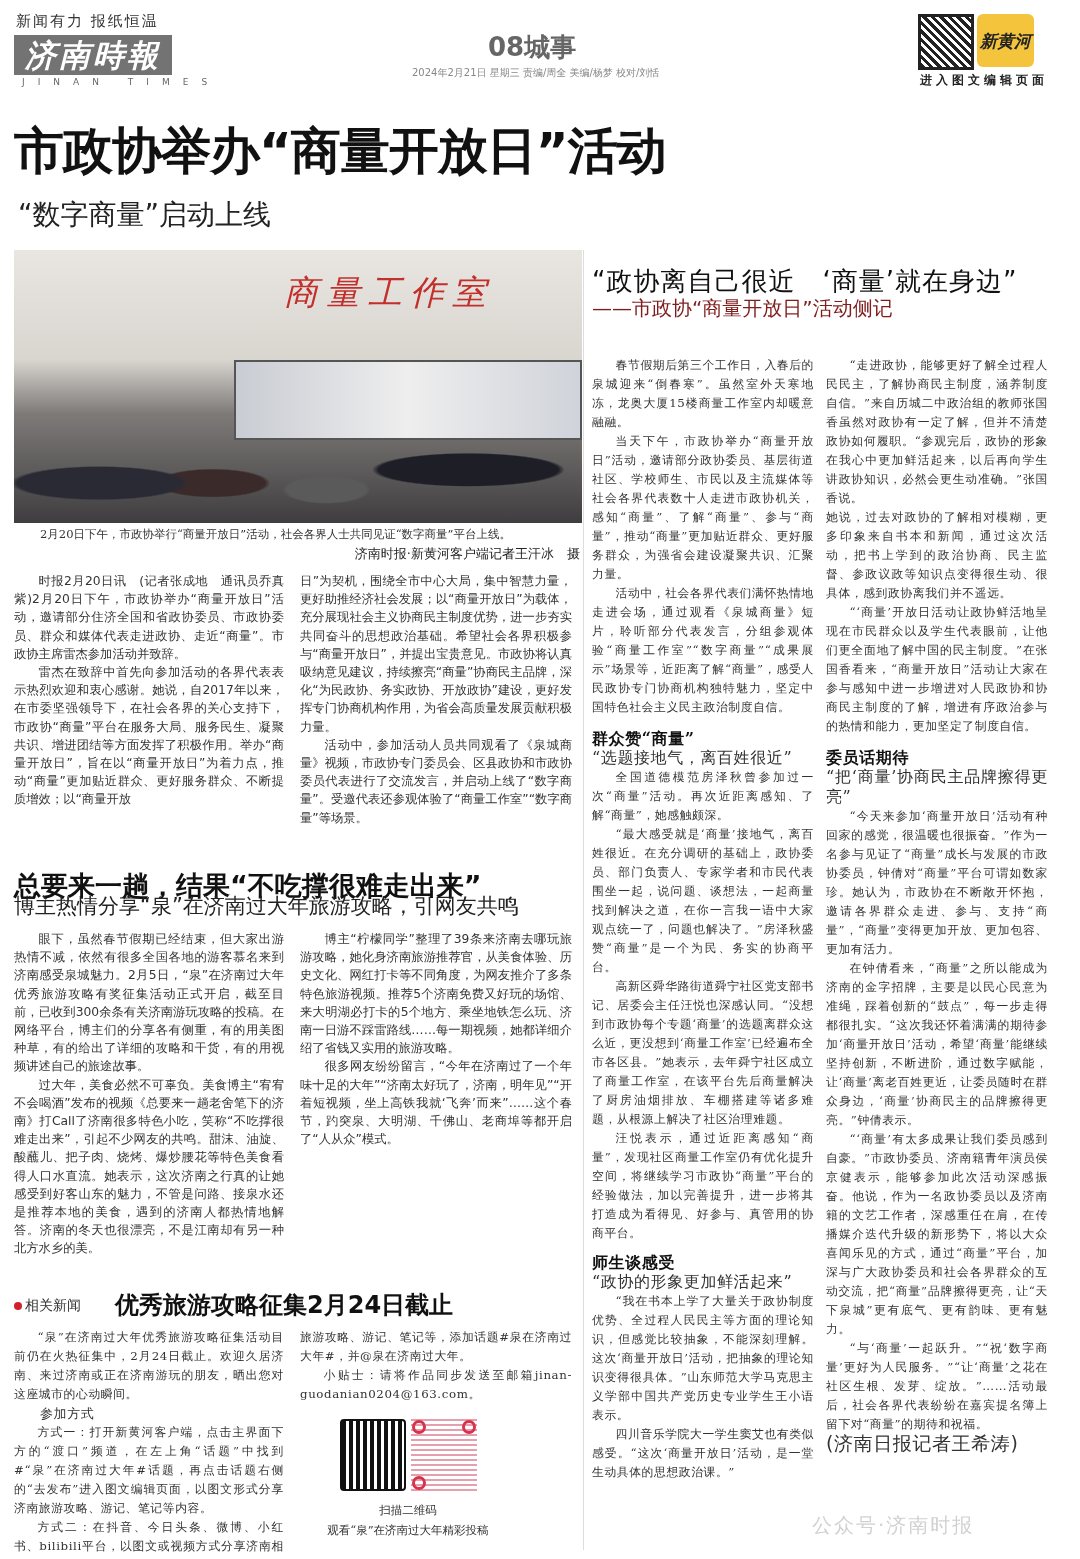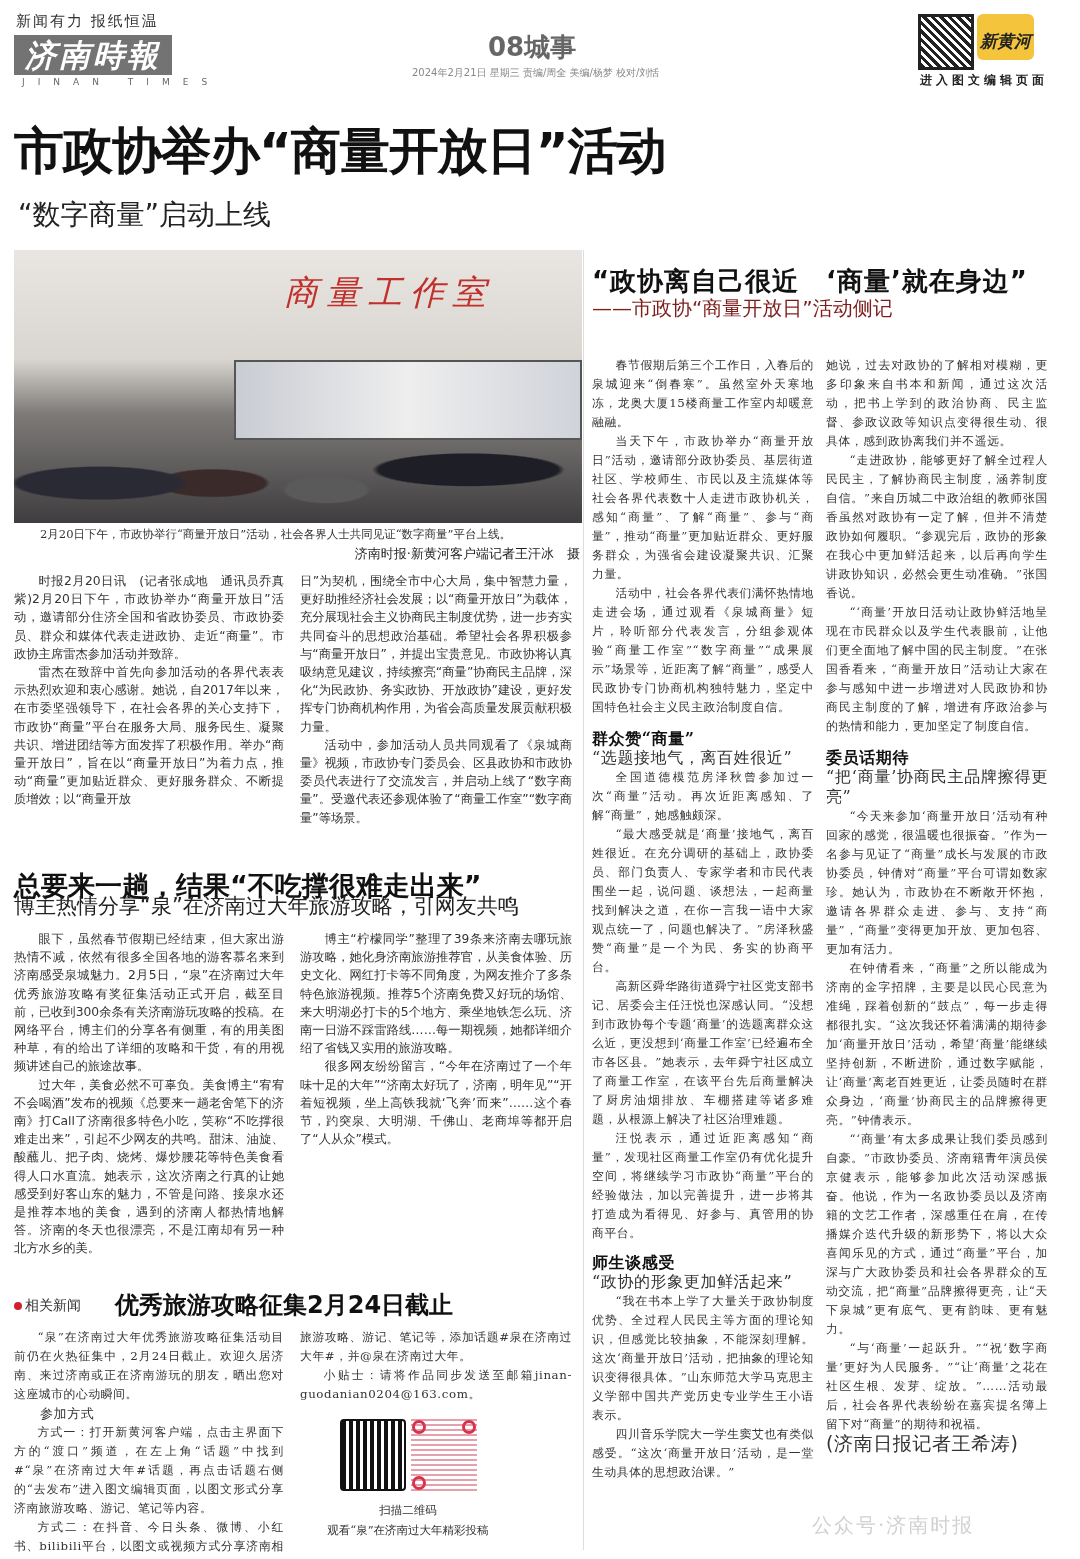--- a/index.html
+++ b/index.html
@@ -4,36 +4,36 @@
 <style>
 *{box-sizing:border-box;margin:0;padding:0}
 body{width:1080px;height:1559px;background:#fff;font-family:"DejaVu Sans","Liberation Sans",sans-serif;color:#222;position:relative;overflow:hidden}
 .abs{position:absolute}
 .slogan{left:16px;top:12px;font-size:15px;color:#333;letter-spacing:2px}
 .mast{left:14px;top:35px;width:158px;height:40px;background:#737373;color:#fff;font-family:"DejaVu Serif",serif;font-size:31px;font-style:italic;line-height:40px;text-align:center;letter-spacing:3px;font-weight:bold}
 .mast-en{left:22px;top:77px;font-size:9px;color:#666;letter-spacing:13px}
 .pageno{left:488px;top:30px;font-size:26px;font-weight:bold;color:#666}
 .dateline{left:412px;top:66px;font-size:10px;color:#888}
 .qr-top{left:918px;top:14px;width:56px;height:56px;background:repeating-linear-gradient(45deg,#222 0 3px,#fff 3px 6px);border:3px solid #222}
-.hh-logo{left:977px;top:14px;width:57px;height:46px;background:#f3c43c;border-radius:6px;color:#222;font-family:"DejaVu Serif",serif;font-size:17px;font-style:italic;text-align:center;line-height:54px;font-weight:bold}
+.hh-logo{left:977px;top:14px;width:57px;height:53px;background:#f3c43c;border-radius:6px;color:#222;font-family:"DejaVu Serif",serif;font-size:17px;font-style:italic;text-align:center;line-height:54px;font-weight:bold}
 .hh-slogan{left:920px;top:72px;font-size:12px;letter-spacing:4px;color:#222;font-weight:bold}
 .headline{left:14px;top:118px;font-size:50px;font-weight:bold;letter-spacing:-1px;color:#111}
 .subhead{left:18px;top:196px;font-size:28px;color:#222}
 .photo{left:14px;top:250px;width:568px;height:273px;background:linear-gradient(180deg,#e9e6e2 0%,#d9d5cf 40%,#7d7a78 60%,#3f3d3f 100%);overflow:hidden}
 .photo .wall{position:absolute;left:270px;top:20px;width:298px;height:90px;color:#c2302c;font-family:"DejaVu Serif",serif;font-size:34px;font-style:italic;letter-spacing:8px}
 .photo .screens{position:absolute;left:220px;top:110px;width:348px;height:80px;background:linear-gradient(90deg,#c9ccd3,#eeeeee,#d0d3da);border:2px solid #555}
 .photo .people{position:absolute;left:0;top:140px;width:568px;height:133px;background:radial-gradient(ellipse at 15% 70%,#2a2a35 0 12%,transparent 13%),radial-gradient(ellipse at 35% 70%,#3a2a2a 0 10%,transparent 11%),radial-gradient(ellipse at 80% 60%,#1e1e26 0 14%,transparent 15%),radial-gradient(ellipse at 55% 75%,#5a5a5a 0 9%,transparent 10%)}
 .caption{left:40px;top:527px;width:545px;font-size:11.5px;color:#333;font-family:"DejaVu Serif",serif}
 .credit{left:300px;top:545px;width:280px;text-align:right;font-size:13px;color:#222}
 .body{font-size:12.3px;line-height:18.2px;color:#333;text-align:justify}
 .body p{text-indent:2em}
 .serif{font-family:"DejaVu Serif",serif;font-size:11.8px;letter-spacing:0.6px;line-height:19px}
 .h2{font-size:27px;font-weight:bold;color:#111}
 .h3{font-size:21px;color:#222}
-.right-title{left:592px;top:264px;font-size:26px;font-weight:bold;color:#111;letter-spacing:1px}
+.right-title{left:592px;top:264px;font-size:26px;font-weight:normal;color:#111;letter-spacing:1px}
 .right-sub{left:592px;top:295px;font-size:20px;color:#7f1d1d}
 .sec-h{font-size:16px;font-weight:bold;color:#111}
 .sec-s{font-size:16px;color:#333;line-height:20px}
 .related-tag{left:14px;top:1297px;font-size:14px;color:#333}
 .related-tag .dot{display:inline-block;width:8px;height:8px;border-radius:50%;background:#d0202c;margin-right:3px}
 .related-title{left:115px;top:1289px;font-size:24px;font-weight:bold;color:#111}
 .qr2{left:340px;top:1419px;width:66px;height:72px;border:2px solid #111;border-radius:4px;background:repeating-linear-gradient(90deg,#111 0 4px,#fff 4px 7px),#fff}
 .qr3{left:411px;top:1419px;width:66px;height:72px;background:repeating-linear-gradient(0deg,#e5a0ae 0 2px,#fff 2px 5px)}
 .qr3 .c{position:absolute;width:14px;height:14px;border-radius:50%;border:3px solid #d9324c}
 .qr-cap{left:318px;top:1500px;width:180px;text-align:center;font-family:"DejaVu Serif",serif;font-size:11.5px;color:#333;line-height:20px}
@@ -123,22 +123,22 @@
   <p>高新区舜华路街道舜宁社区党支部书记、居委会主任汪悦也深感认同。“没想到市政协每个专题‘商量’的选题离群众这么近，更没想到‘商量工作室’已经遍布全市各区县。”她表示，去年舜宁社区成立了商量工作室，在该平台先后商量解决了厨房油烟排放、车棚搭建等诸多难题，从根源上解决了社区治理难题。</p>
   <p>汪悦表示，通过近距离感知“商量”，发现社区商量工作室仍有优化提升空间，将继续学习市政协“商量”平台的经验做法，加以完善提升，进一步将其打造成为看得见、好参与、真管用的协商平台。</p>
   <div style="height:10px"></div>
   <div class="sec-h">师生谈感受</div>
   <div class="sec-s">“政协的形象更加鲜活起来”</div>
   <p>“我在书本上学了大量关于政协制度优势、全过程人民民主等方面的理论知识，但感觉比较抽象，不能深刻理解。这次‘商量开放日’活动，把抽象的理论知识变得很具体。”山东师范大学马克思主义学部中国共产党历史专业学生王小语表示。</p>
   <p>四川音乐学院大一学生窦艾也有类似感受。“这次‘商量开放日’活动，是一堂生动具体的思想政治课。”</p>
 </div>
 
 <div class="abs body serif" style="left:826px;top:356px;width:222px;">
+  <p>“走进政协，能够更好了解全过程人民民主，了解协商民主制度，涵养制度自信。”来自历城二中政治组的教师张国香虽然对政协有一定了解，但并不清楚政协如何履职。“参观完后，政协的形象在我心中更加鲜活起来，以后再向学生讲政协知识，必然会更生动准确。”张国香说。</p>
   <p style="text-indent:0">她说，过去对政协的了解相对模糊，更多印象来自书本和新闻，通过这次活动，把书上学到的政治协商、民主监督、参政议政等知识点变得很生动、很具体，感到政协离我们并不遥远。</p>
-  <p>“走进政协，能够更好了解全过程人民民主，了解协商民主制度，涵养制度自信。”来自历城二中政治组的教师张国香虽然对政协有一定了解，但并不清楚政协如何履职。“参观完后，政协的形象在我心中更加鲜活起来，以后再向学生讲政协知识，必然会更生动准确。”张国香说。</p>
   <p>“‘商量’开放日活动让政协鲜活地呈现在市民群众以及学生代表眼前，让他们更全面地了解中国的民主制度。”在张国香看来，“商量开放日”活动让大家在参与感知中进一步增进对人民政协和协商民主制度的了解，增进有序政治参与的热情和能力，更加坚定了制度自信。</p>
   <div style="height:12px"></div>
   <div class="sec-h">委员话期待</div>
   <div class="sec-s">“把‘商量’协商民主品牌擦得更亮”</div>
   <p>“今天来参加‘商量开放日’活动有种回家的感觉，很温暖也很振奋。”作为一名参与见证了“商量”成长与发展的市政协委员，钟倩对“商量”平台可谓如数家珍。她认为，市政协在不断敞开怀抱，邀请各界群众走进、参与、支持“商量”，“商量”变得更加开放、更加包容、更加有活力。</p>
   <p>在钟倩看来，“商量”之所以能成为济南的金字招牌，主要是以民心民意为准绳，踩着创新的“鼓点”，每一步走得都很扎实。“这次我还怀着满满的期待参加‘商量开放日’活动，希望‘商量’能继续坚持创新，不断进阶，通过数字赋能，让‘商量’离老百姓更近，让委员随时在群众身边，‘商量’协商民主的品牌擦得更亮。”钟倩表示。</p>
   <p>“‘商量’有太多成果让我们委员感到自豪。”市政协委员、济南籍青年演员侯京健表示，能够参加此次活动深感振奋。他说，作为一名政协委员以及济南籍的文艺工作者，深感重任在肩，在传播媒介迭代升级的新形势下，将以大众喜闻乐见的方式，通过“商量”平台，加深与广大政协委员和社会各界群众的互动交流，把“商量”品牌擦得更亮，让“天下泉城”更有底气、更有韵味、更有魅力。</p>
   <p>“与‘商量’一起跃升。”“祝‘数字商量’更好为人民服务。”“让‘商量’之花在社区生根、发芽、绽放。”……活动最后，社会各界代表纷纷在嘉宾提名簿上留下对“商量”的期待和祝福。</p>
   <div style="text-align:left;font-family:'DejaVu Sans',sans-serif;font-size:19px">(济南日报记者王希涛)</div>
 </div>

